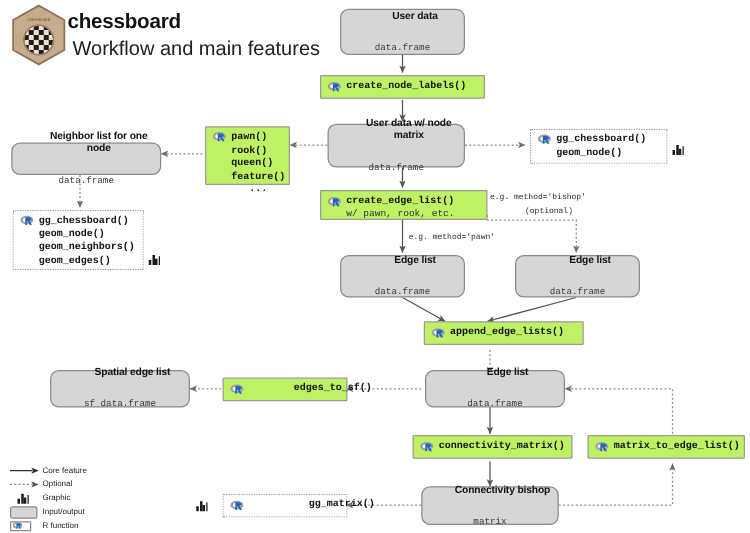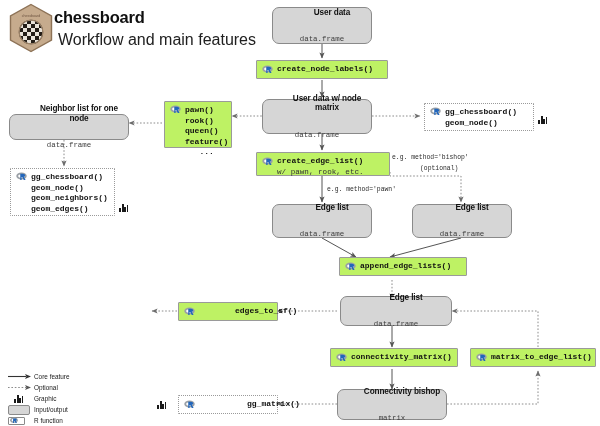--- a/index.html
+++ b/index.html
@@ -278,20 +278,24 @@
     <span class="rlogo">
       <svg width="11" height="9" viewBox="0 0 22 18">
         <ellipse cx="11" cy="8" rx="10.5" ry="7" fill="#9aa0a6"></ellipse>
         <ellipse cx="11" cy="8" rx="6.6" ry="3.6" fill="#ffffff"></ellipse>
         <path d="M8.5,3.5 h5.2 c3.3,0 4.6,1.6 4.6,3.3 c0,1.7 -1.3,2.6 -2.8,2.9 l3.7,6.3 h-3.6 l-3.2,-5.8 h-1.3 v5.8 h-2.6 z" fill="#2266bb"></path>
       </svg>
     </span>
     <span class="lbl">edges_to_sf()</span>
   </div>
 
+  <div class="node io" style="left:40px;top:296px;width:112px;height:30px;">
+    <div class="t1">Spatial edge list</div>
+    <div class="t2">sf data.frame</div>
+  </div>
 
   <div class="node fn" style="left:330px;top:348px;width:128px;height:19px;">
     <span class="rlogo">
       <svg width="11" height="9" viewBox="0 0 22 18">
         <ellipse cx="11" cy="8" rx="10.5" ry="7" fill="#9aa0a6"></ellipse>
         <ellipse cx="11" cy="8" rx="6.6" ry="3.6" fill="#ffffff"></ellipse>
         <path d="M8.5,3.5 h5.2 c3.3,0 4.6,1.6 4.6,3.3 c0,1.7 -1.3,2.6 -2.8,2.9 l3.7,6.3 h-3.6 l-3.2,-5.8 h-1.3 v5.8 h-2.6 z" fill="#2266bb"></path>
       </svg>
     </span>
     <span class="lbl">connectivity_matrix()</span>

